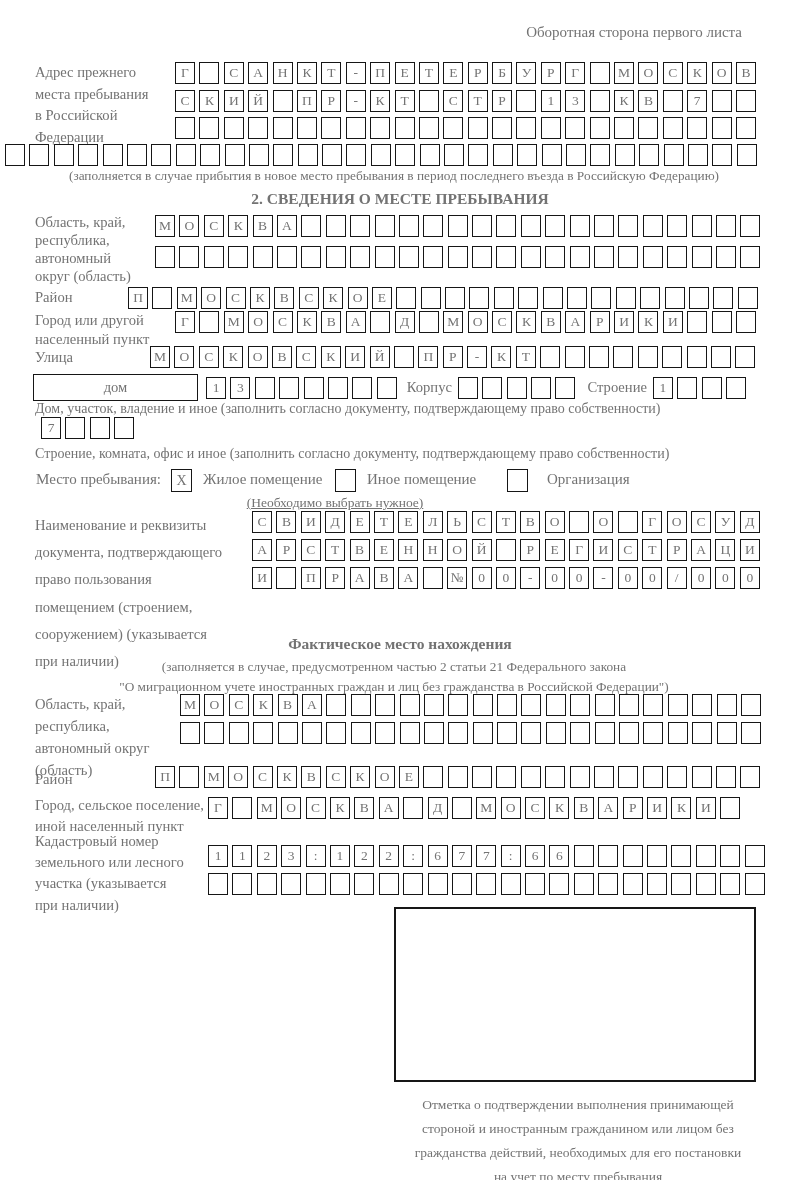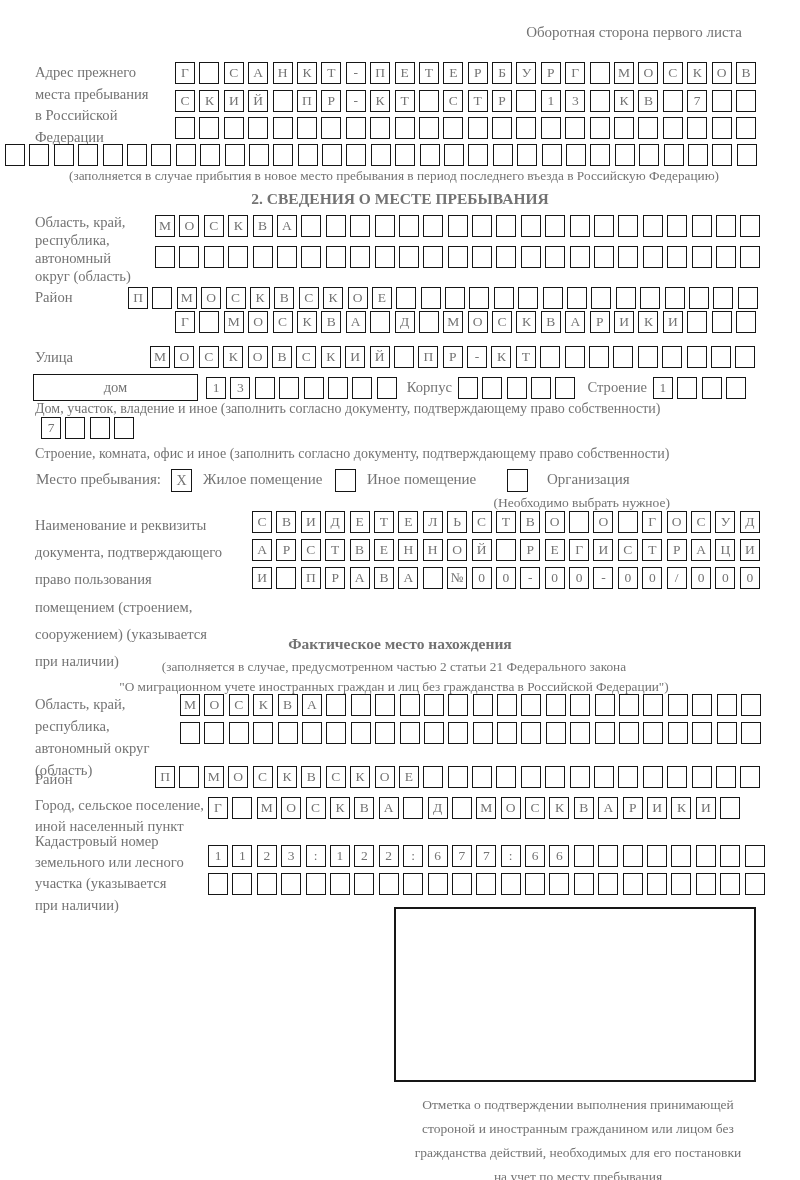--- a/index.html
+++ b/index.html
@@ -246,20 +246,22 @@
       <span class="cell"></span>
       <span class="cell"></span>
       <span class="cell"></span>
       <span class="cell"></span>
       <span class="cell"></span>
       <span class="cell"></span>
       <span class="cell"></span>
       <span class="cell"></span>
     </div>
 
+  <div class="abs lbl lh-c" style="left:35px;top:311px;">Город или другой
+населенный пункт</div>
   <div class="abs cellrow" style="left:175px;top:311px;">
       <span class="cell">Г</span>
       <span class="cell"></span>
       <span class="cell">М</span>
       <span class="cell">О</span>
       <span class="cell">С</span>
       <span class="cell">К</span>
       <span class="cell">В</span>
       <span class="cell">А</span>
       <span class="cell"></span>
@@ -349,21 +351,21 @@
   </div>
   <div class="abs" style="left:35px;top:446px;font-size:14px;">Строение, комната, офис и иное (заполнить согласно документу, подтверждающему право собственности)</div>
 
   <div class="abs stay-lbl" style="left:36px;top:471px;">Место пребывания:</div>
   <div class="abs chk" style="left:171px;top:469px;">X</div>
   <div class="abs stay-lbl" style="left:203px;top:471px;">Жилое помещение</div>
   <div class="abs chk" style="left:335px;top:469px;"></div>
   <div class="abs stay-lbl" style="left:367px;top:471px;">Иное помещение</div>
   <div class="abs chk" style="left:507px;top:469px;"></div>
   <div class="abs stay-lbl" style="left:547px;top:471px;">Организация</div>
-  <div class="abs" style="left:0;top:495px;width:670px;text-align:right;font-size:13.5px;">(Необходимо выбрать нужное)</div>
+  <div class="abs" style="left:0;top:495px;width:670px;text-align:center;font-size:13.5px;text-decoration:underline;">(Необходимо выбрать нужное)</div>
 
   <div class="abs lbl lh-doc" style="left:35px;top:512px;">Наименование и реквизиты
 документа, подтверждающего
 право пользования
 помещением (строением,
 сооружением) (указывается
 при наличии)</div>
   <div class="abs cellrow" style="left:252px;top:511px;">
       <span class="cell">С</span>
       <span class="cell">В</span>

